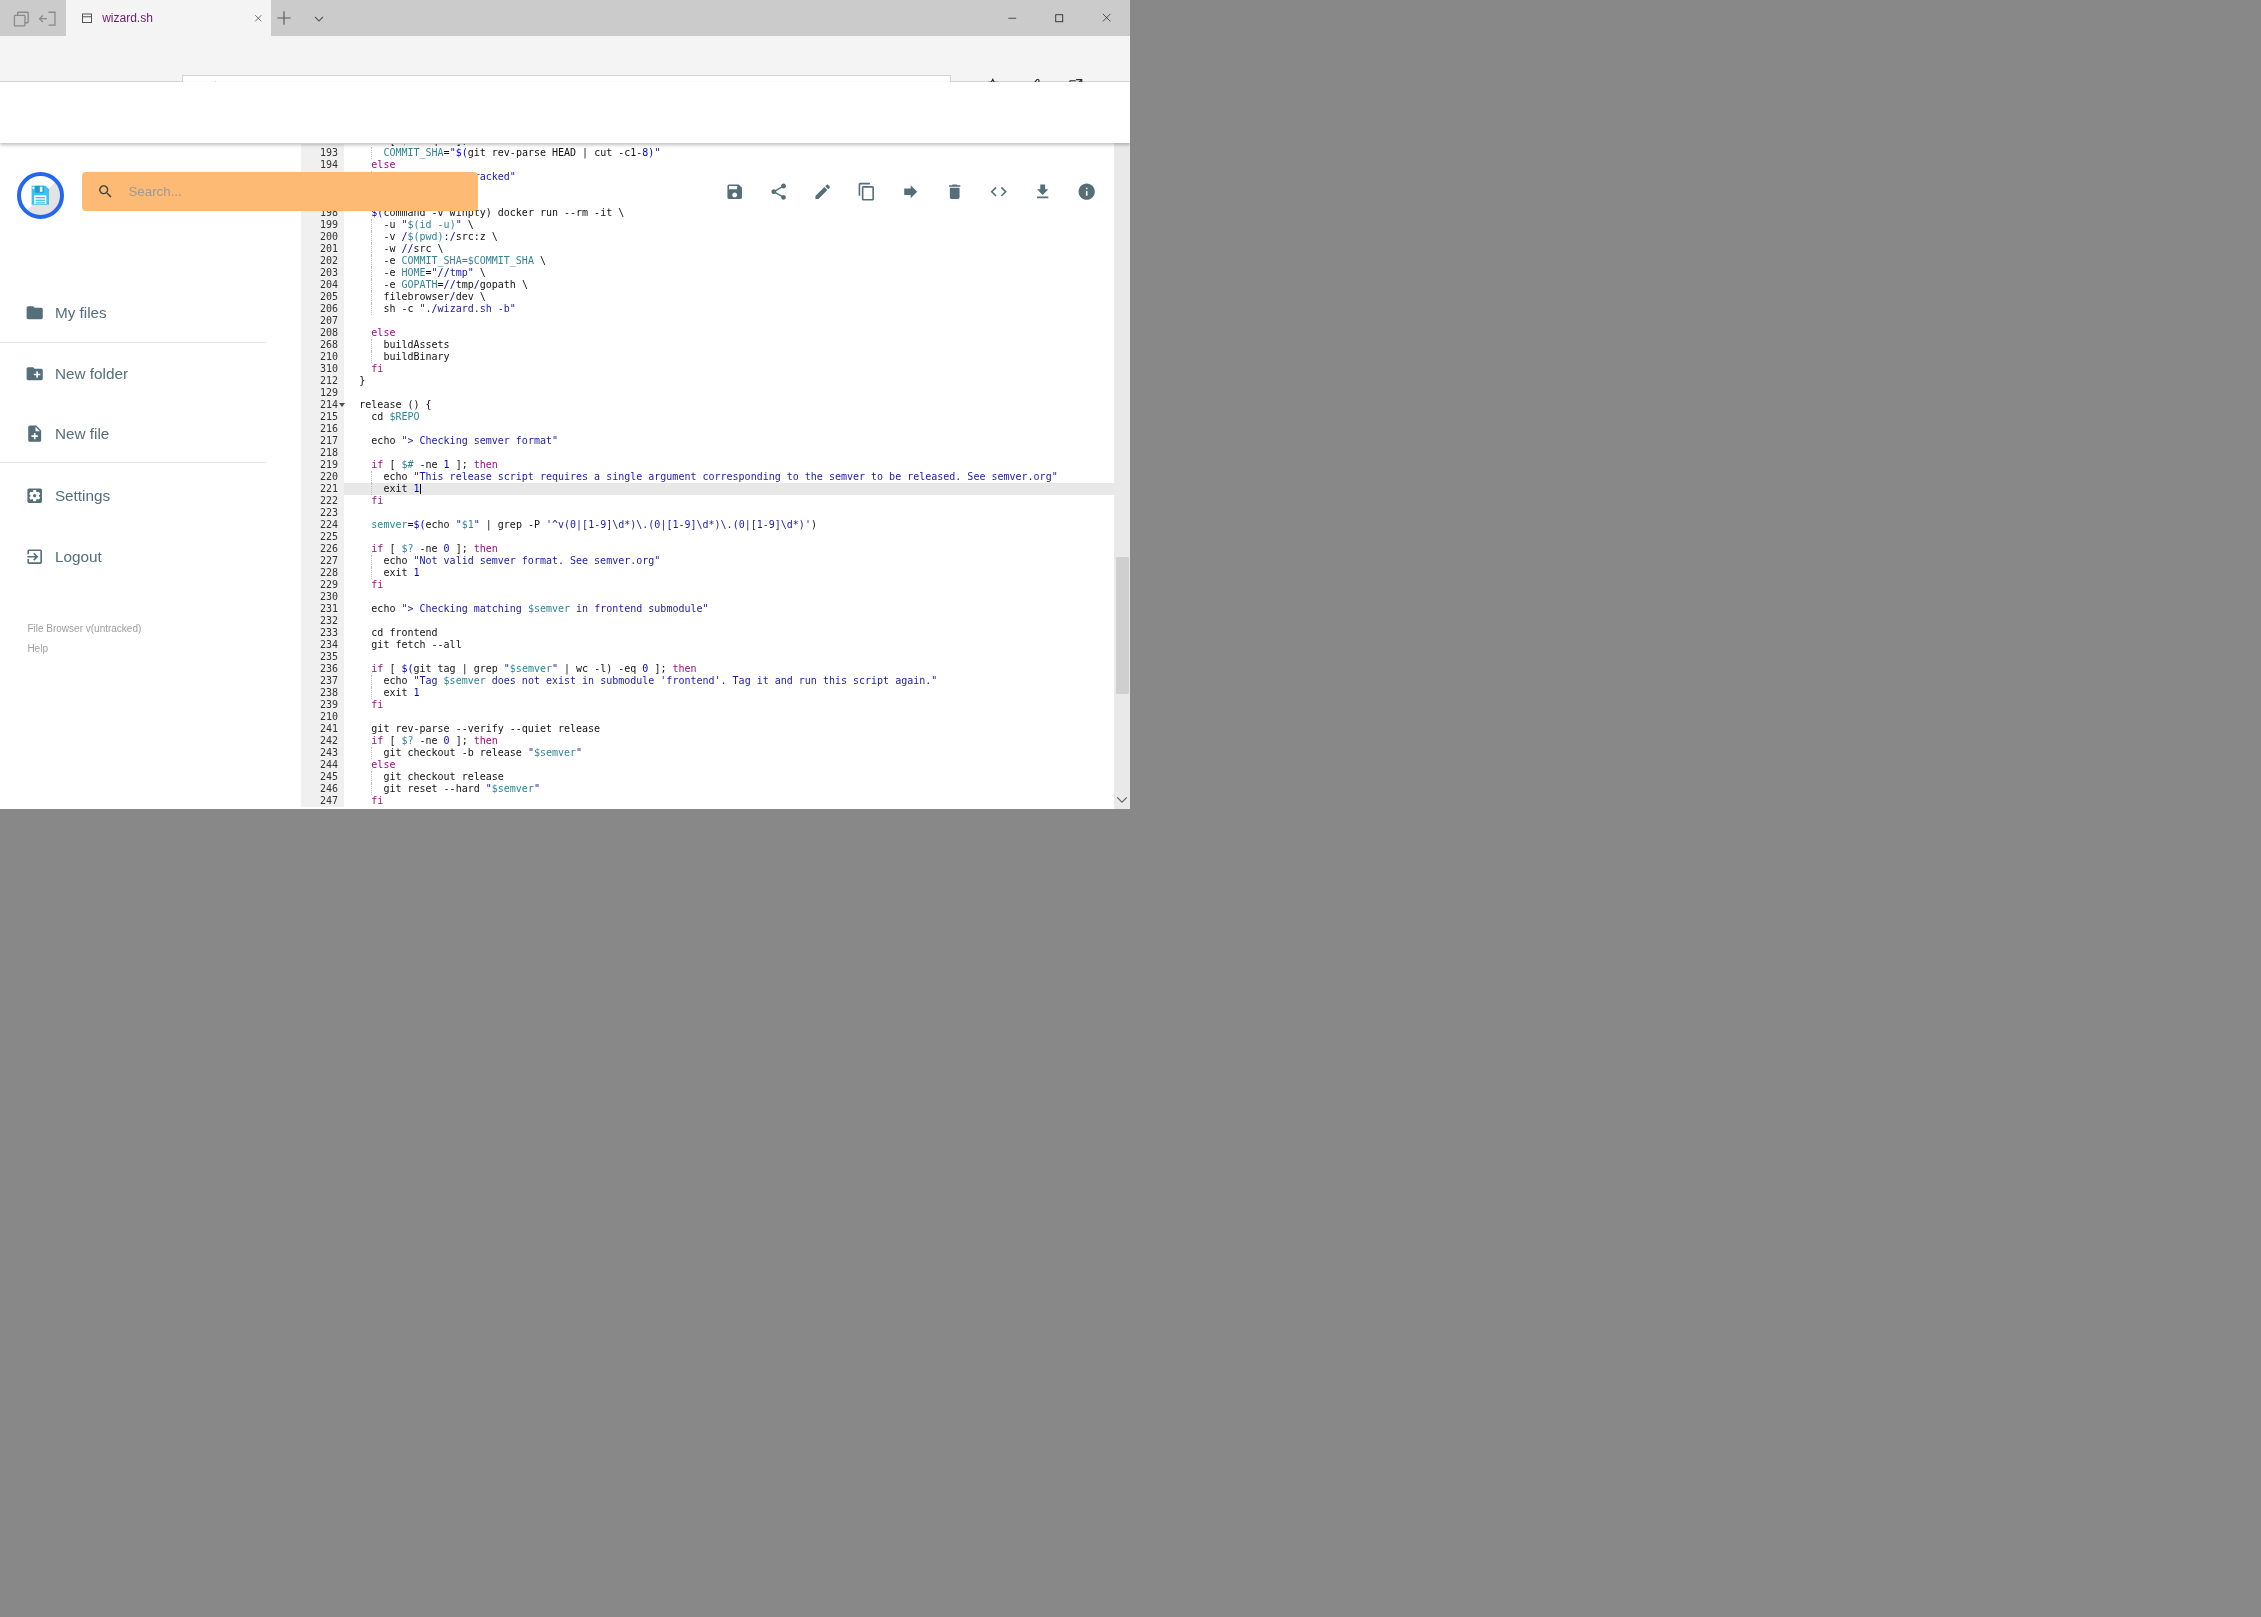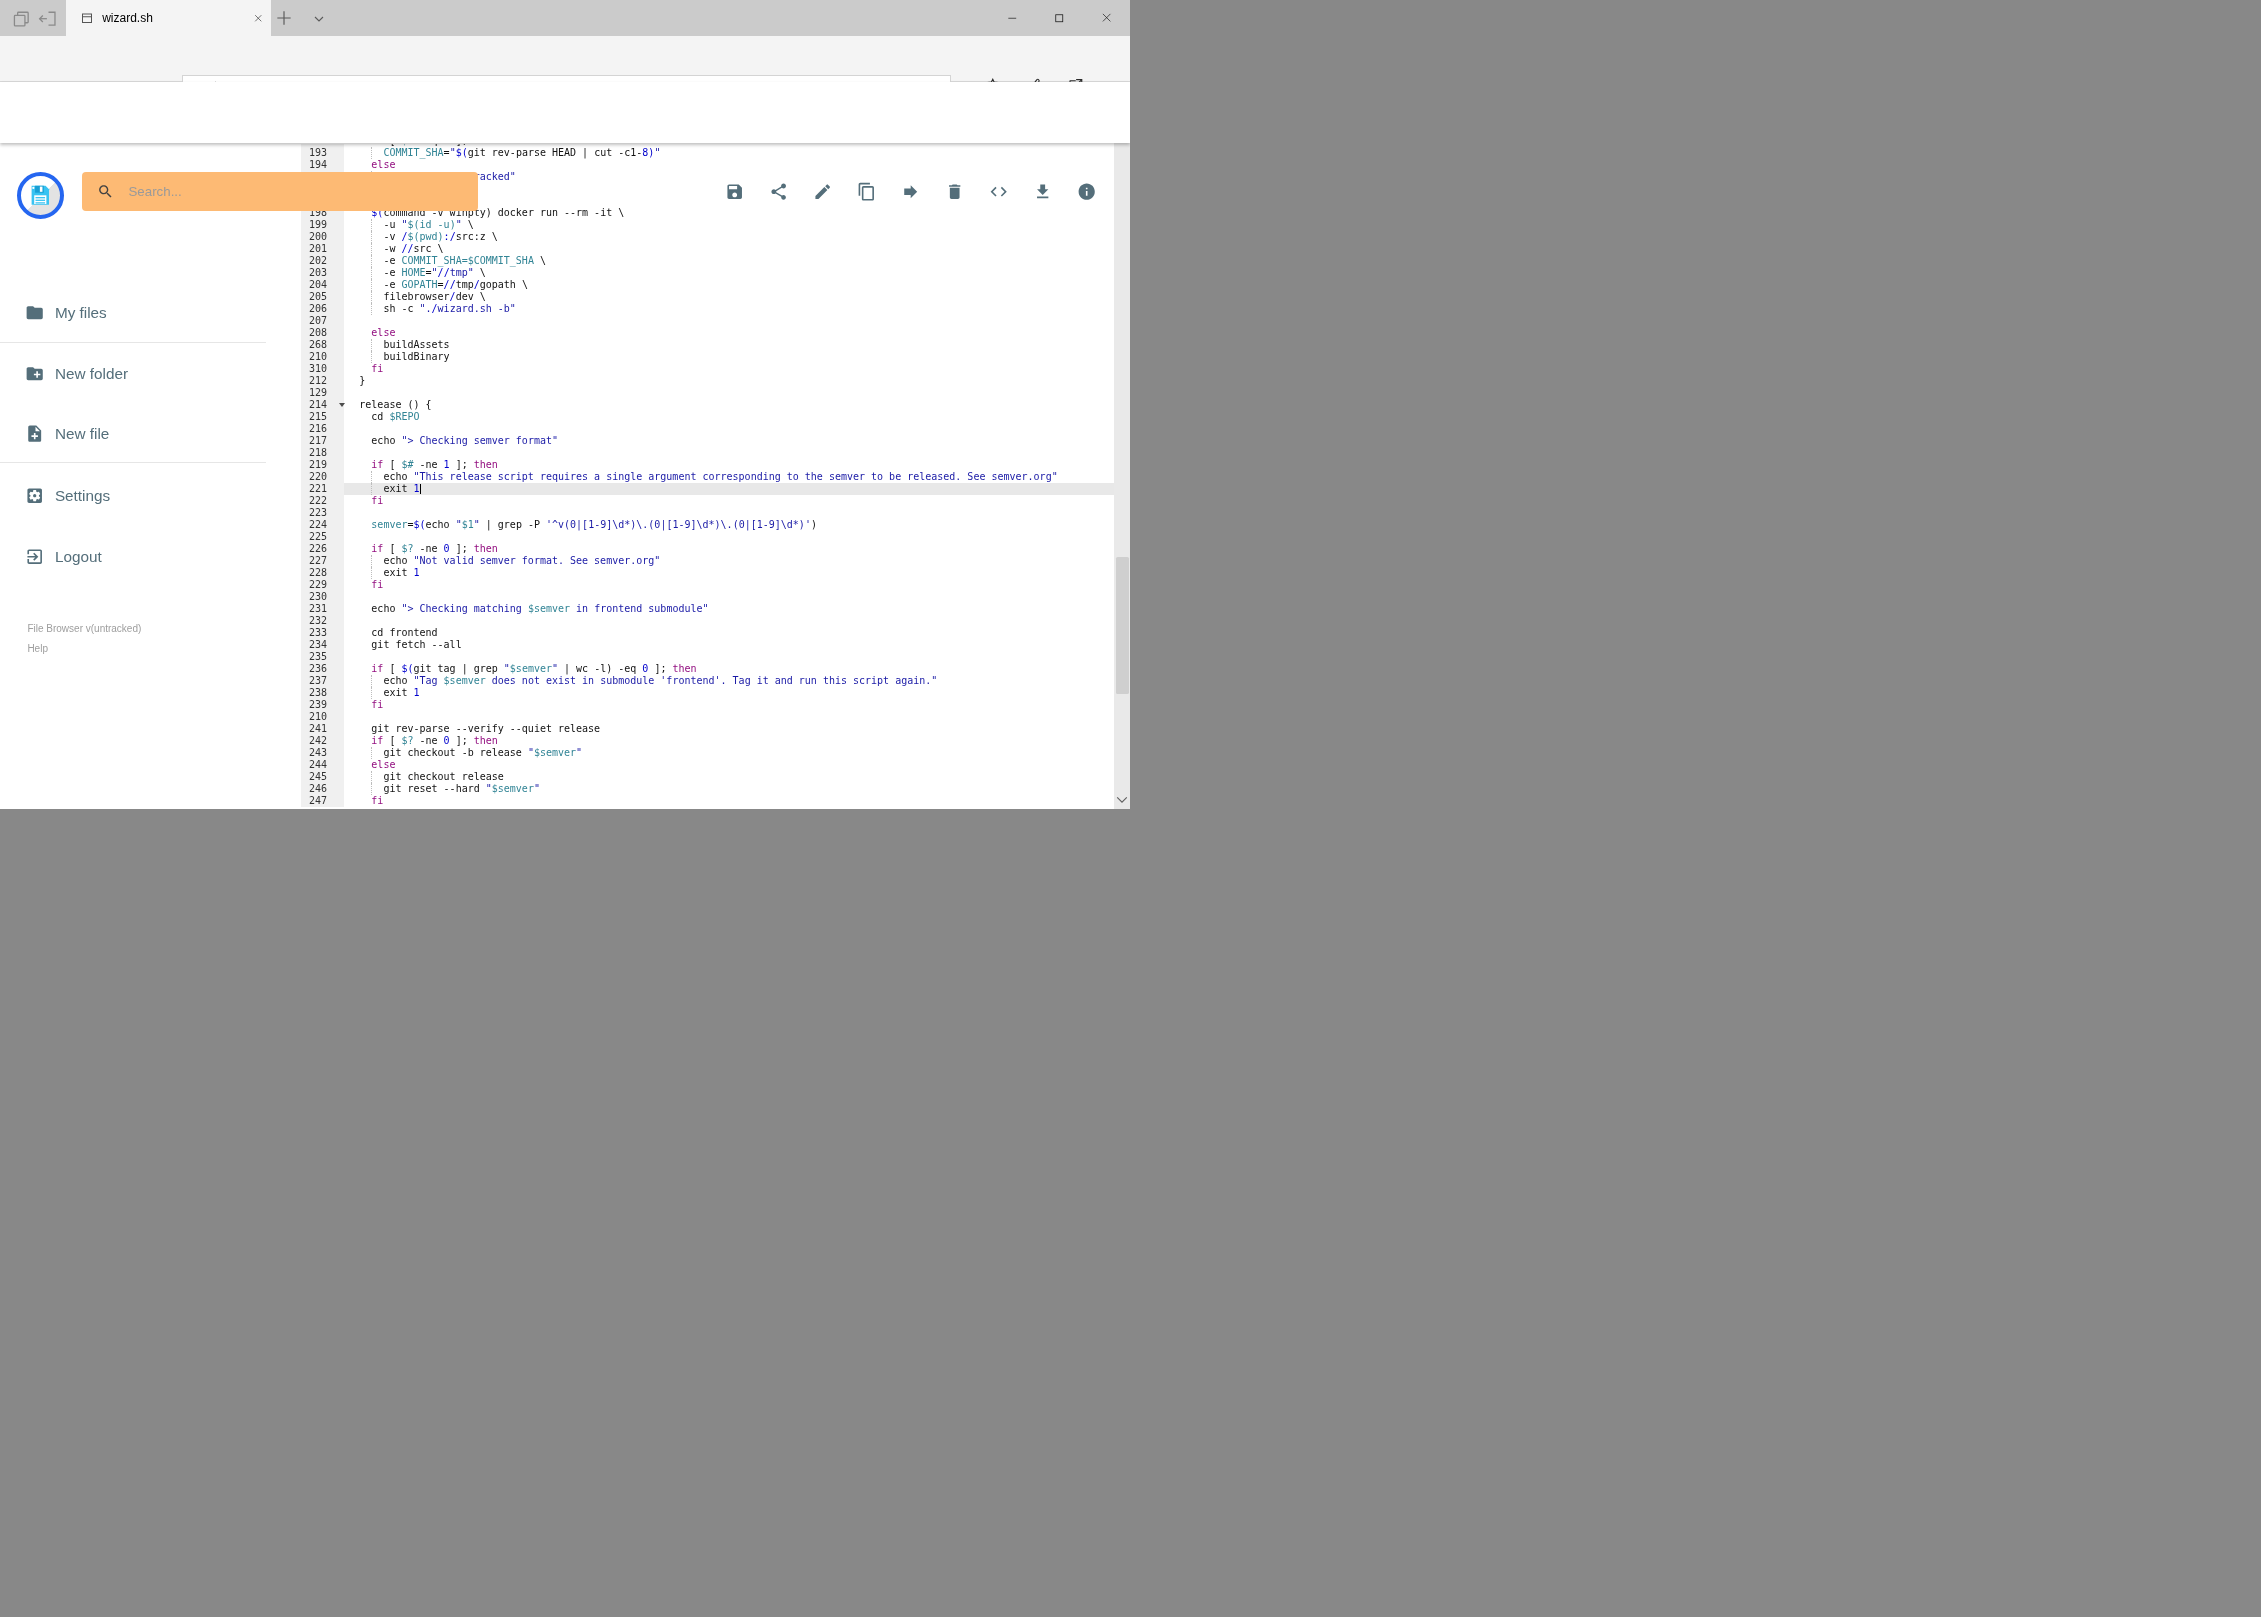--- a/index.html
+++ b/index.html
@@ -4,21 +4,21 @@
 <style>
   html,body{margin:0;padding:0;background:#888;}
   .screen{position:relative;width:1130px;height:809px;background:#fff;overflow:hidden;
           font-family:"Liberation Sans",sans-serif;}
   svg{display:block;}
   
   .tabbar{position:absolute;left:0;top:0;width:1130px;height:36px;background:#cbcbcb;}
   .tb-icon{position:absolute;top:9px;width:19.4px;height:19.4px;cursor:pointer;}
   .tab{position:absolute;left:66px;top:0;width:205px;height:36px;background:#f4f4f4;
        display:flex;align-items:center;padding:0 8px 0 14.5px;box-sizing:border-box;}
-  .tab-title{font-size:12px;color:#000000;margin-left:9.7px;flex:1;white-space:nowrap;overflow:hidden;}
+  .tab-title{font-size:12px;color:#701a75;margin-left:9.7px;flex:1;white-space:nowrap;overflow:hidden;}
   .newtab{position:absolute;left:274px;top:8px;width:20px;height:20px;}
   .tabchev{position:absolute;left:311px;top:10.5px;width:16px;height:16px;}
   .wincontrols{position:absolute;right:0;top:0;height:36px;display:flex;}
   .winbtn{width:47px;height:36px;display:flex;align-items:center;justify-content:center;cursor:pointer;}
   
   .toolbar{position:absolute;left:0;top:36px;width:1130px;height:46px;background:#f4f4f4;
            border-bottom:0.8px solid #d8d8d8;box-sizing:border-box;}
   .nav-icon{position:absolute;top:50px;width:18px;height:18px;cursor:pointer;}
   .addressbar{position:absolute;left:182px;top:39px;width:769px;height:33px;background:#fff;
               border:0.8px solid #d4d4d4;box-sizing:border-box;display:flex;align-items:center;}
@@ -48,21 +48,21 @@
   .sb-item .sbicon{width:19.4px;height:19.4px;margin-left:25px;}
   .sb-item .sbicon svg{fill:#546e7a;}
   .sb-item .sblabel{font-size:15.3px;color:#546e7a;margin-left:10.5px;}
   .sb-divider{position:absolute;left:0;width:266px;height:0.8px;background:#e6e6e6;}
   .sb-foot{position:absolute;left:27.4px;font-size:10px;color:#9e9e9e;line-height:20px;}
   
   .editor{position:absolute;left:301px;top:144px;right:16px;bottom:0;background:#fff;overflow:hidden;
           font-family:"DejaVu Sans Mono",monospace;font-size:10px;line-height:12px;}
   .row{display:flex;height:12px;}
   .row:first-child{margin-top:-9px;}
-  .gut{width:43px;background:#f0f0f0;color:#333;text-align:right;padding-right:17px;
+  .gut{width:43px;background:#f0f0f0;color:#333;text-align:right;padding-right:6px;
        box-sizing:border-box;flex:none;position:relative;}
   .fold{position:absolute;right:-0.8px;top:4px;width:0;height:0;border-left:3.2px solid transparent;
         border-right:3.2px solid transparent;border-top:4.8px solid #4d4d4d;}
   .code{flex:1;position:relative;white-space:pre;padding-left:15.3px;box-sizing:border-box;cursor:text;}
   .row.active .code{background:#e8e8e8;}
   .guide{position:absolute;top:0;bottom:0;width:0;border-left:0.8px dotted #bdbdbd;}
   .cursor{position:absolute;top:0.8px;width:1.1px;height:10.5px;background:#000;}
   .t-d{color:#111;} .t-k{color:#930f80;} .t-v{color:#318495;} .t-s{color:#1a1aa6;} .t-n{color:#0000cd;}
   
   .scrollbar{position:absolute;right:0;top:82px;width:16px;bottom:0;background:#e9e9e9;}

